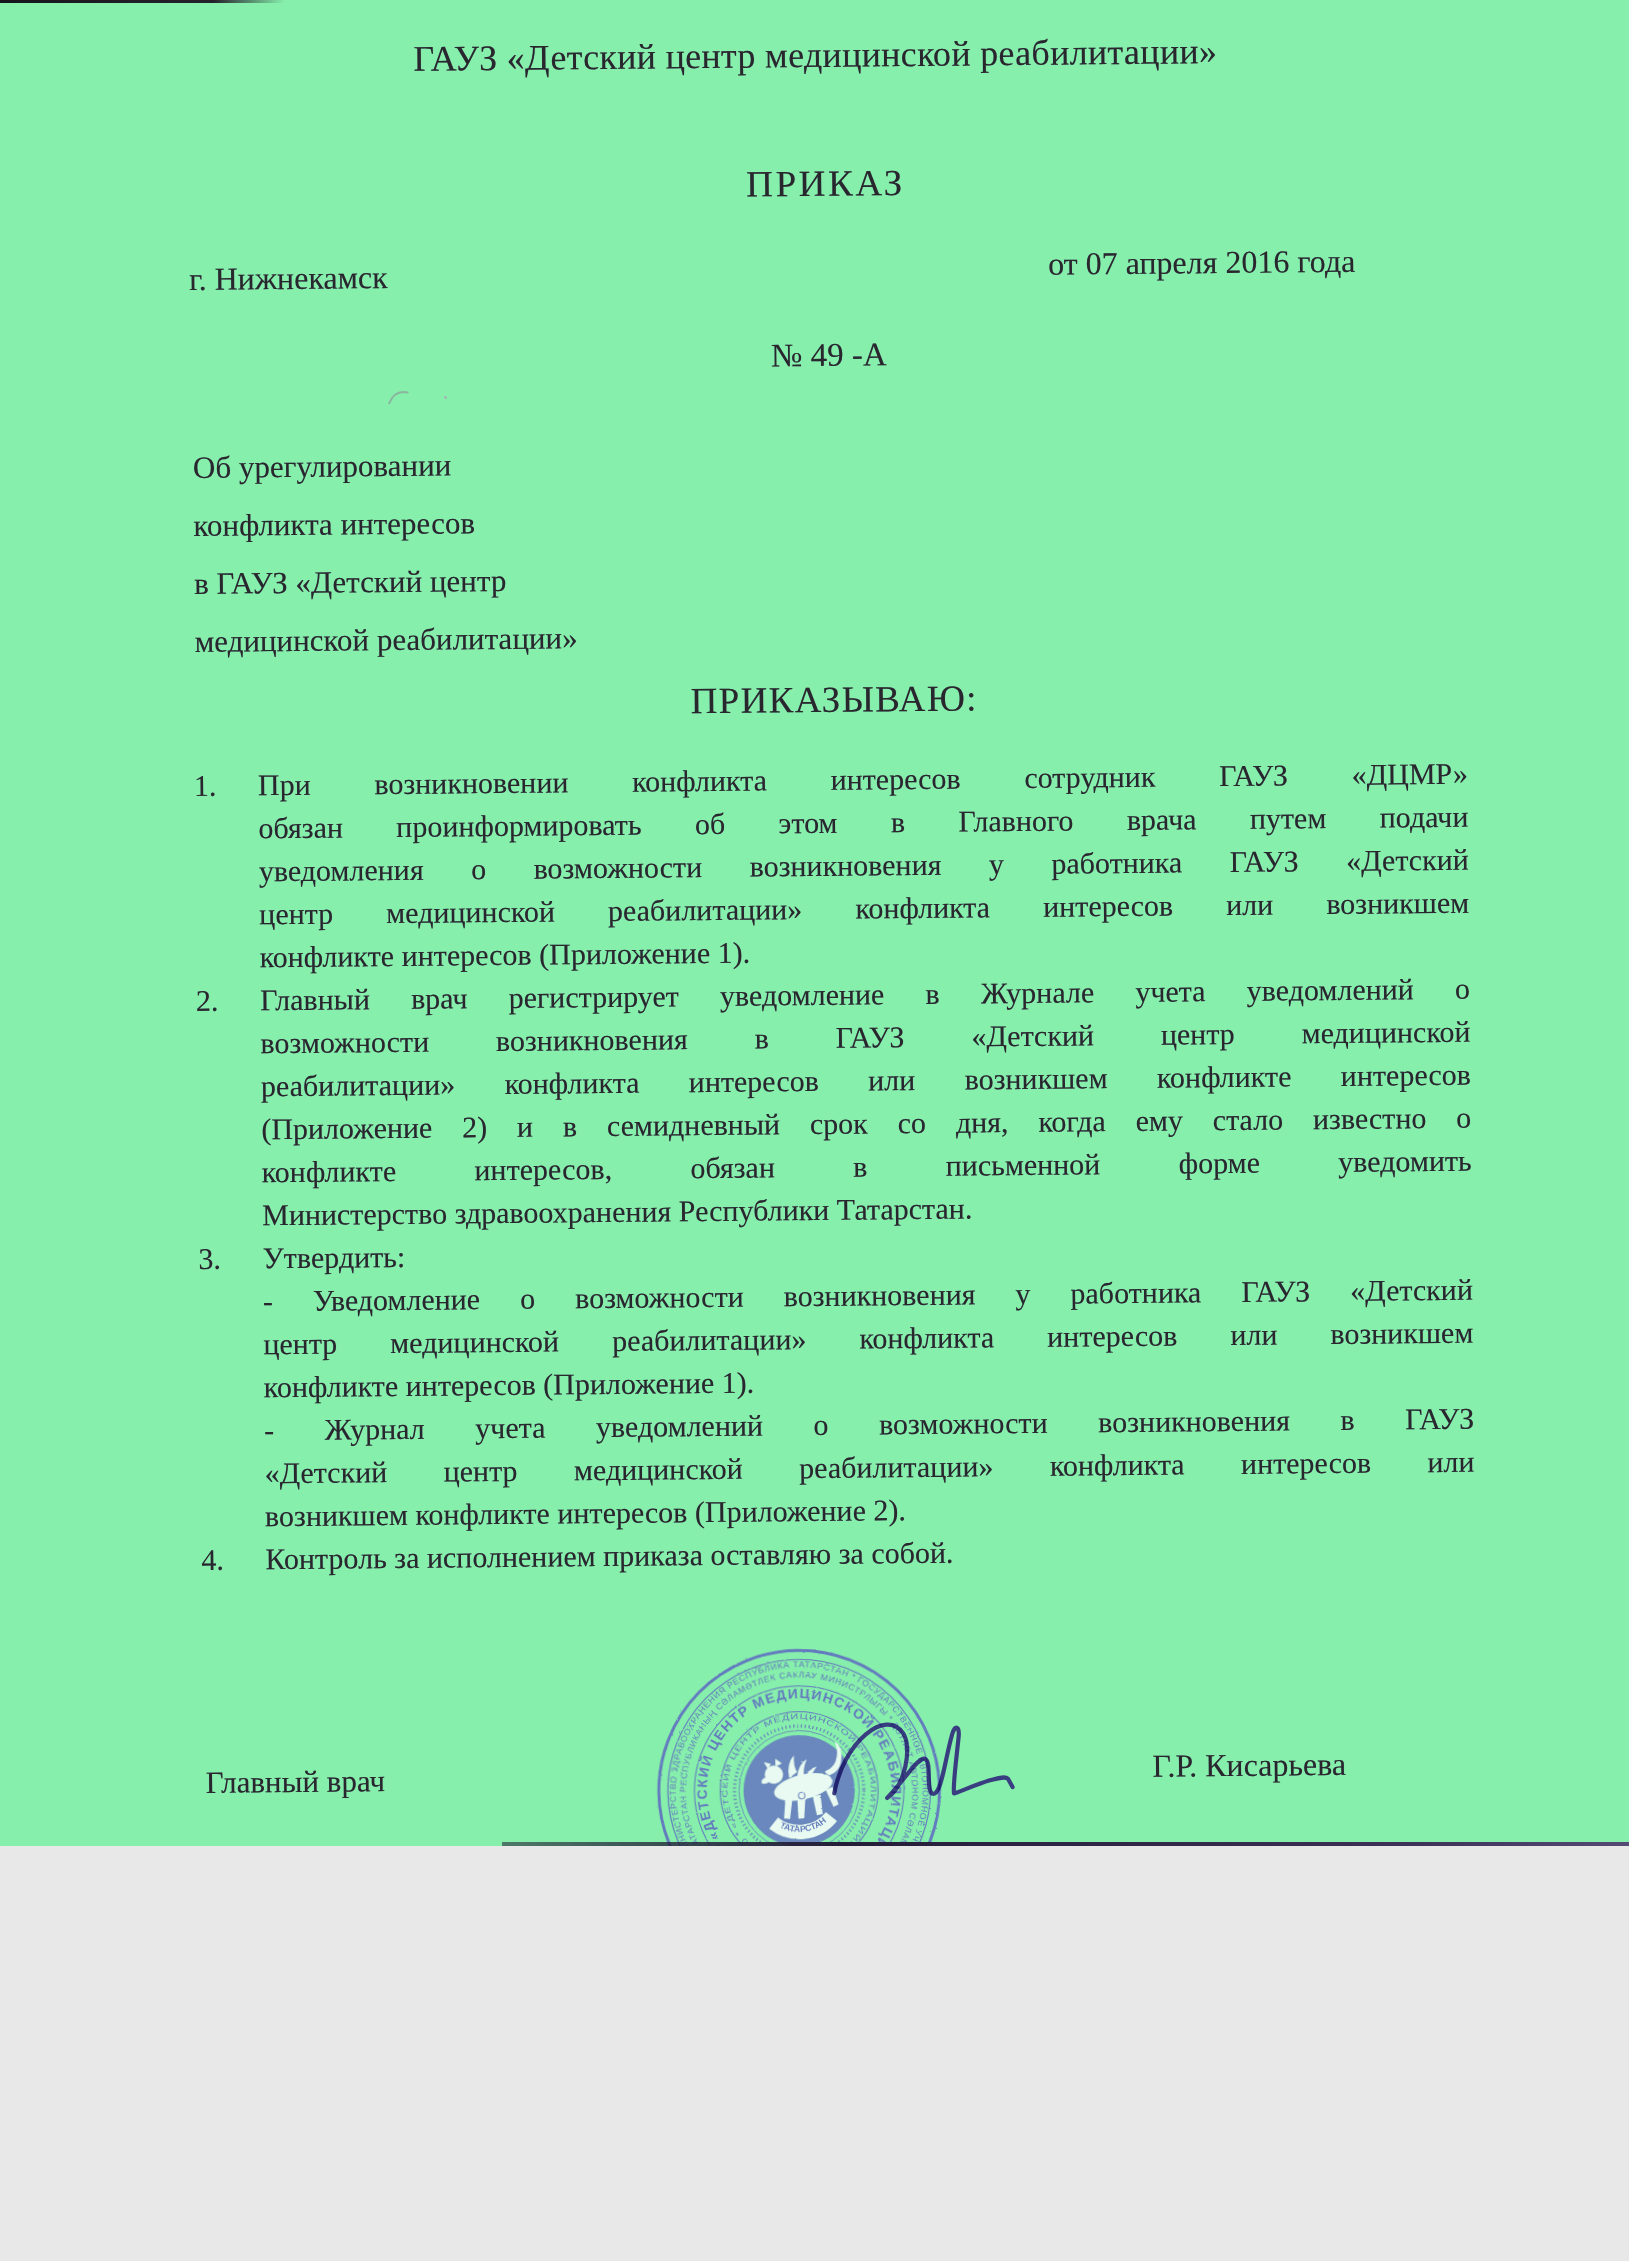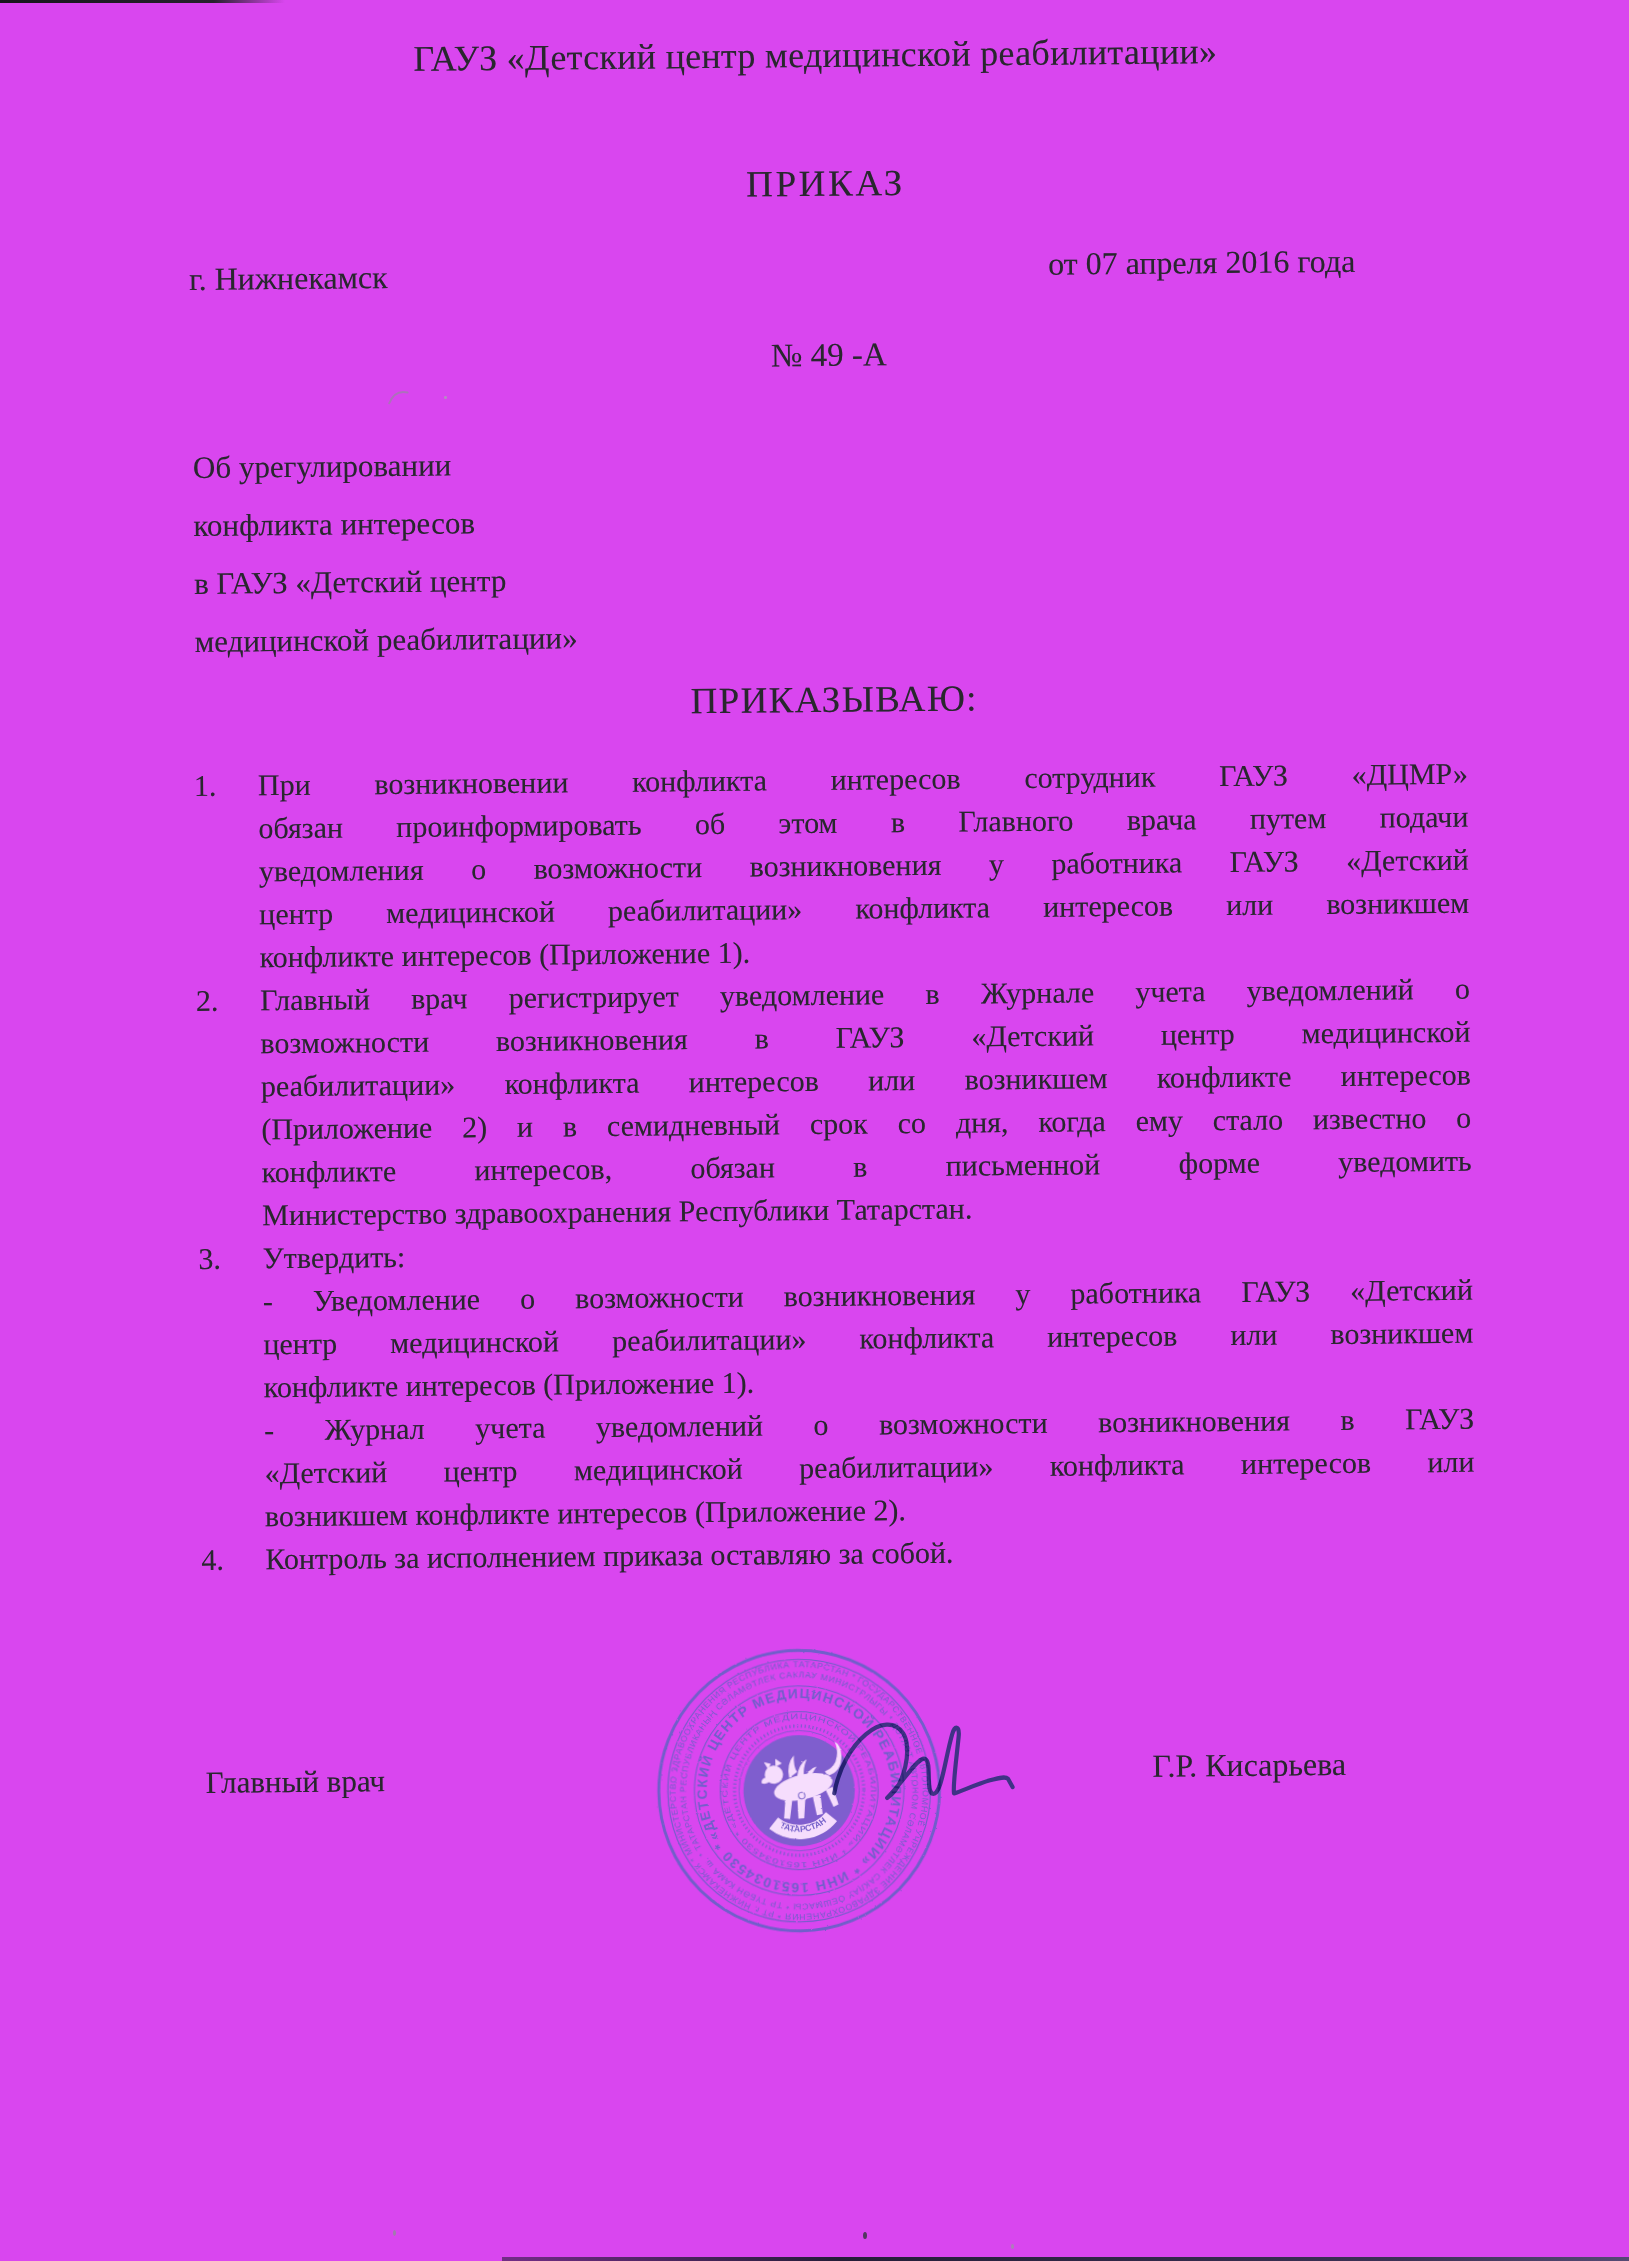--- a/index.html
+++ b/index.html
@@ -1,18 +1,18 @@
 <!DOCTYPE html>
 <html style="font-size:10.3px"><head>
 <meta charset="utf-8">
 <style>
   html,body{margin:0;padding:0;background:#e8e8e8;}
   .page{
-    position:relative; width:1630px; height:2261px;
-    background:#d946ef; overflow:hidden;
+    position:relative; width:1630px; height:1846px;
+    background:#86efac; overflow:hidden;
     font-family:"Liberation Serif","DejaVu Serif",serif;
     color:#29272e;
   }
   .content{
     position:absolute; inset:0;
     transform:rotate(-0.55deg);
     transform-origin:815px 1096px;
   }
   .txt{ text-shadow:0 0 0.6px rgba(62,50,86,.35), 0.5px 0 0 rgba(150,60,120,.07), -0.5px 0 0 rgba(60,110,150,.07); }
   .org-header{

